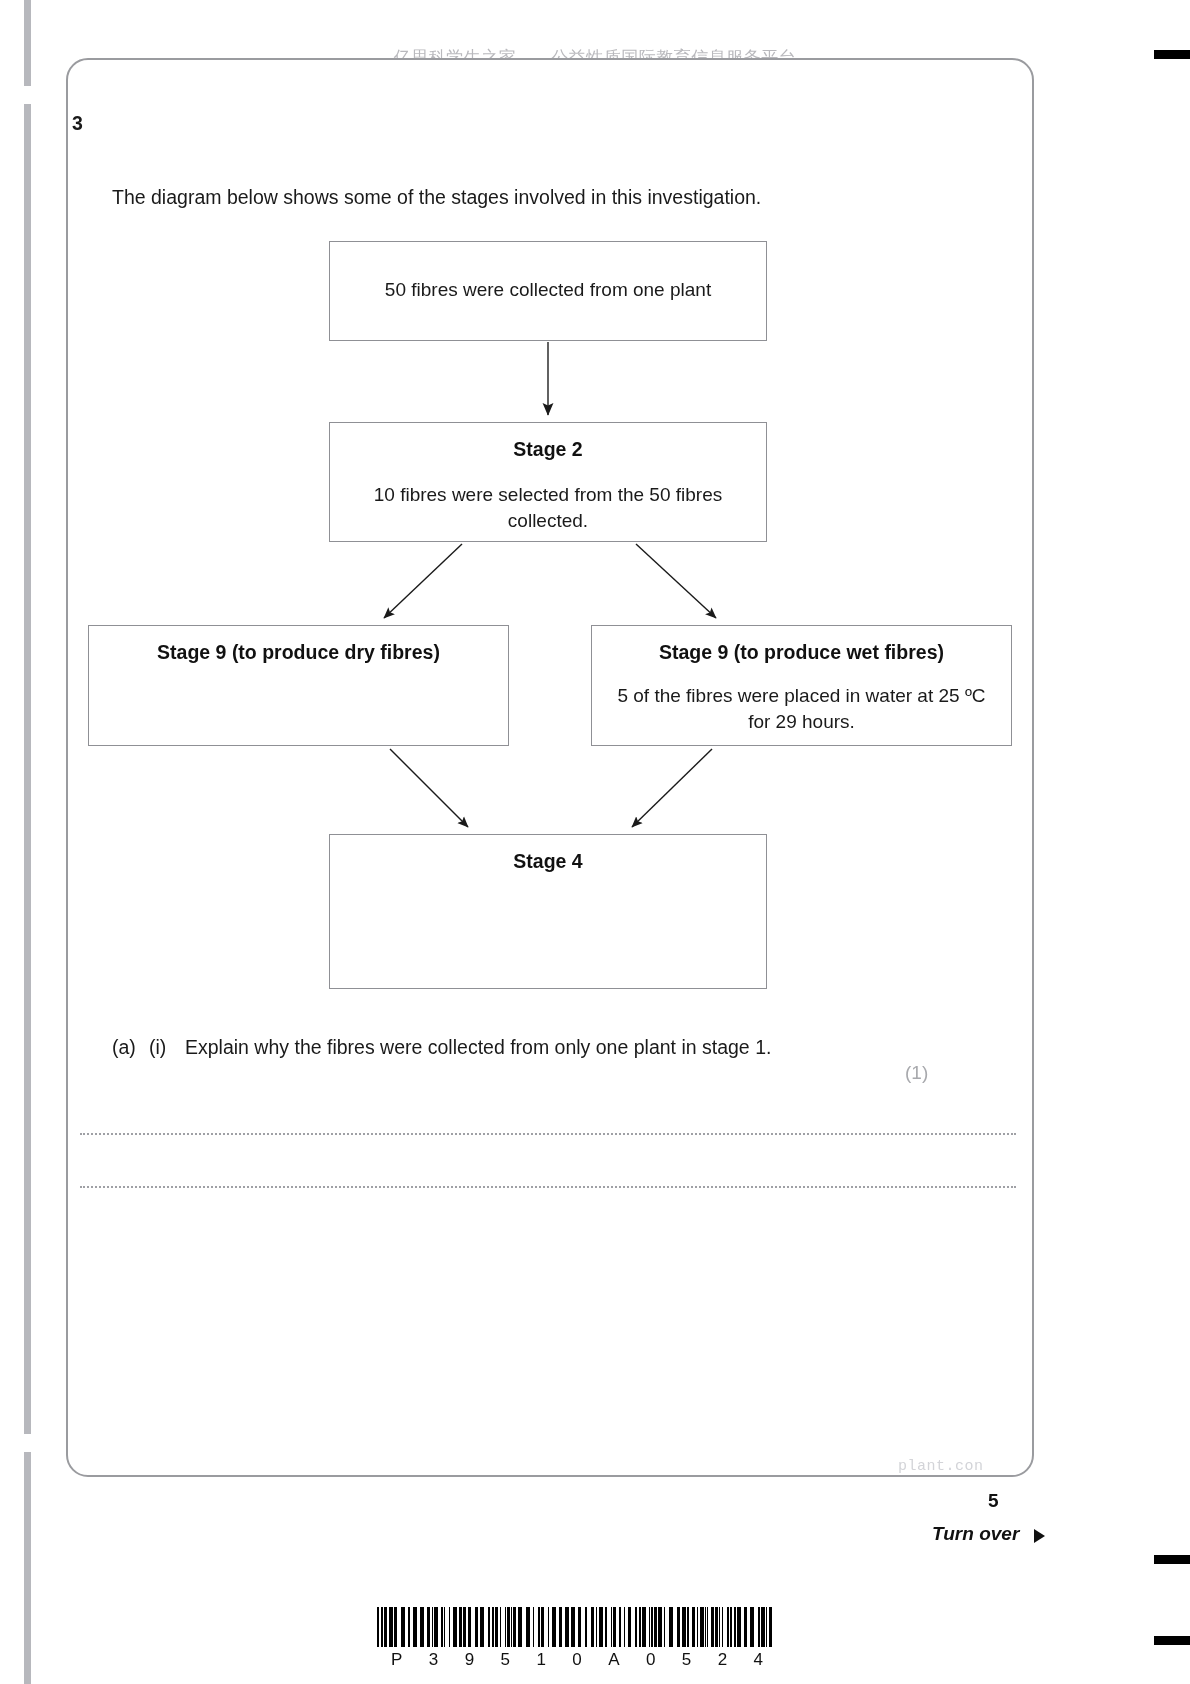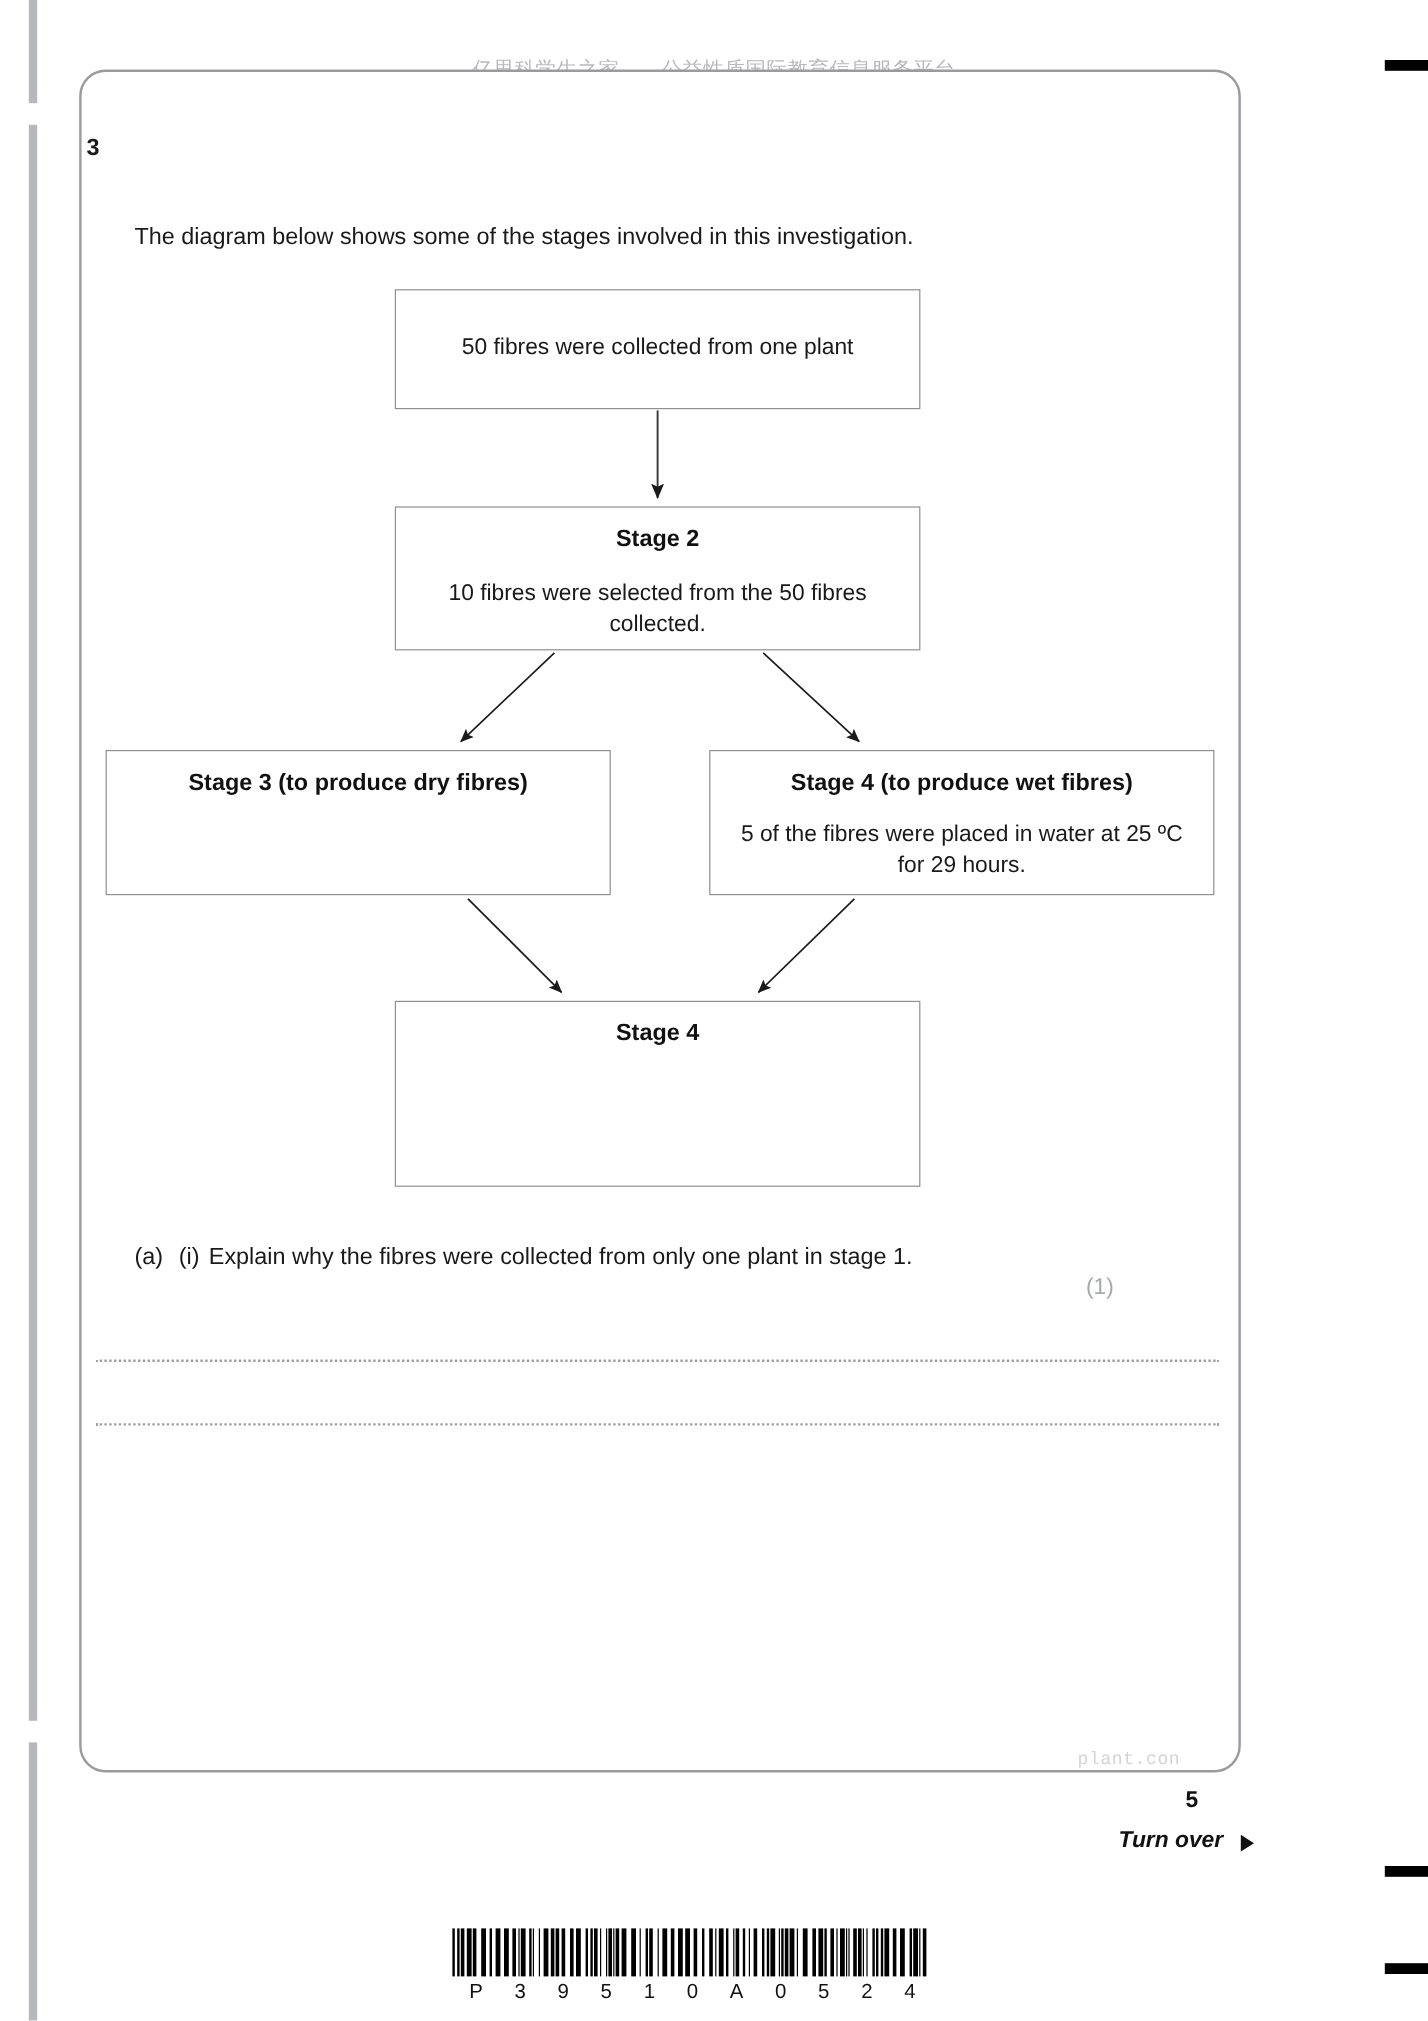--- a/index.html
+++ b/index.html
@@ -161,21 +161,21 @@
   }
   .part-roman {
     position: absolute;
     left: 149px;
     top: 1036px;
     font-size: 19.5px;
     color: #1a1a1a;
   }
   .part-text {
     position: absolute;
-    left: 174px;
+    left: 185px;
     top: 1036px;
     font-size: 19.5px;
     color: #1a1a1a;
     white-space: nowrap;
   }
   .marks {
     position: absolute;
     left: 905px;
     top: 1062px;
     font-size: 19px;
@@ -310,25 +310,25 @@
   <div class="flow-box" id="box-stage1">
     <div class="flow-body">50 fibres were collected from one plant</div>
   </div>
 
   <div class="flow-box" id="box-stage2">
     <div class="flow-title">Stage 2</div>
     <div class="flow-body">10 fibres were selected from the 50 fibres collected.</div>
   </div>
 
   <div class="flow-box" id="box-stage3-dry">
-    <div class="flow-title">Stage 3 (to produce dry fibres)</div>
+    <div class="flow-title">Stage 9 (to produce dry fibres)</div>
   </div>
 
   <div class="flow-box" id="box-stage3-wet">
-    <div class="flow-title">Stage 4 (to produce wet fibres)</div>
+    <div class="flow-title">Stage 9 (to produce wet fibres)</div>
     <div class="flow-body">5 of the fibres were placed in water at 25 ºC for 29 hours.</div>
   </div>
 
   <div class="flow-box" id="box-stage4">
     <div class="flow-title">Stage 4</div>
   </div>
 
   <div class="part-label">(a)</div>
   <div class="part-roman">(i)</div>
   <div class="part-text">Explain why the fibres were collected from only one plant in stage 1.</div>

